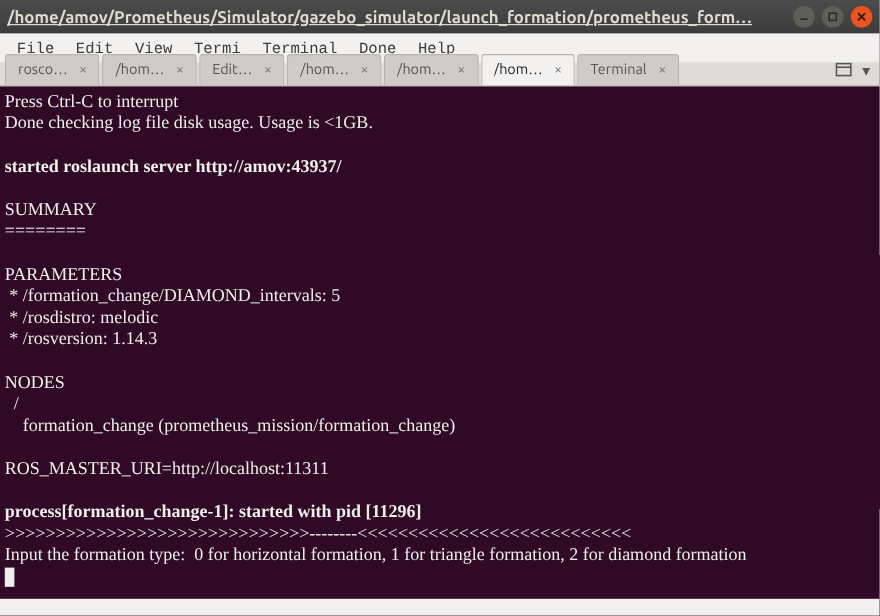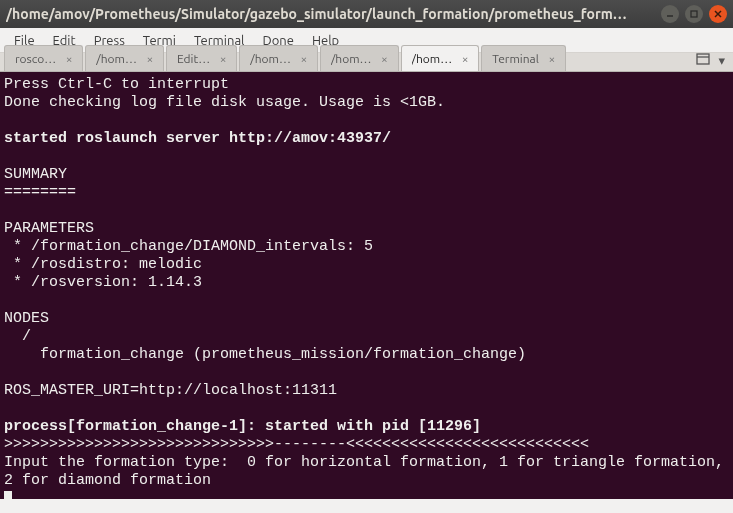--- a/index.html
+++ b/index.html
@@ -19,20 +19,21 @@
     padding: 0 6px;
     color: #dfdbd2;
   }
   .titlebar .title {
     flex: 1;
     font-weight: bold;
     font-size: 14px;
     white-space: nowrap;
     overflow: hidden;
     text-overflow: ellipsis;
+    text-decoration: underline;
   }
   .win-controls { display: flex; gap: 6px; }
   .win-btn {
     width: 18px; height: 18px;
     border-radius: 9px;
     background: #5f5f5a;
     display: flex; align-items: center; justify-content: center;
     font-size: 11px; color: #2b2b2b;
     cursor: pointer;
   }
@@ -40,21 +41,21 @@
   .menubar {
     height: 25px;
     background: #f2f1f0;
     display: flex;
     align-items: center;
     padding: 0 6px;
     gap: 2px;
     color: #3c3c3c;
     border-bottom: 1px solid #d6d3cf;
   }
-  .menu-item { padding: 2px 8px; cursor: pointer; }
+  .menu-item { padding: 2px 8px; cursor: pointer; font-family: Liberation Mono, monospace; }
   .tabbar {
     height: 19px;
     background: #dedbd7;
     display: flex;
     align-items: flex-end;
     padding: 4px 4px 0 4px;
     gap: 2px;
     border-bottom: 1px solid #b8b5b1;
   }
   .tab {
@@ -95,21 +96,21 @@
     align-items: center;
     gap: 6px;
     padding: 0 4px 3px 4px;
     color: #555;
   }
   .tab-extra span { cursor: pointer; }
   .terminal {
     height: calc(513px - 28px - 25px - 33px);
     background: #300a24;
     color: #eeeeec;
-    font-family: Liberation Mono, monospace;
+    font-family: Liberation Serif, serif;
     font-size: 15px;
     line-height: 18px;
     padding: 4px 4px;
     white-space: pre-wrap;
     word-break: break-all;
     overflow: hidden;
   }
   .terminal .bold { font-weight: bold; }
   .cursor {
     display: inline-block;
@@ -139,21 +140,21 @@
           <line x1="2" y1="2" x2="8" y2="8" stroke="#3a1a0b" stroke-width="1.5"></line>
           <line x1="8" y1="2" x2="2" y2="8" stroke="#3a1a0b" stroke-width="1.5"></line>
         </svg>
     </div>
   </div>
 </div>
 
 <div class="menubar">
     <div class="menu-item">File</div>
     <div class="menu-item">Edit</div>
-    <div class="menu-item">Press</div>
+    <div class="menu-item">View</div>
     <div class="menu-item">Termi</div>
     <div class="menu-item">Terminal</div>
     <div class="menu-item">Done</div>
     <div class="menu-item">Help</div>
   </div>
 
 <div class="tabbar">
     <div class="tab">
       <span class="tab-label">rosco…</span>
       <span class="tab-close">×</span>

